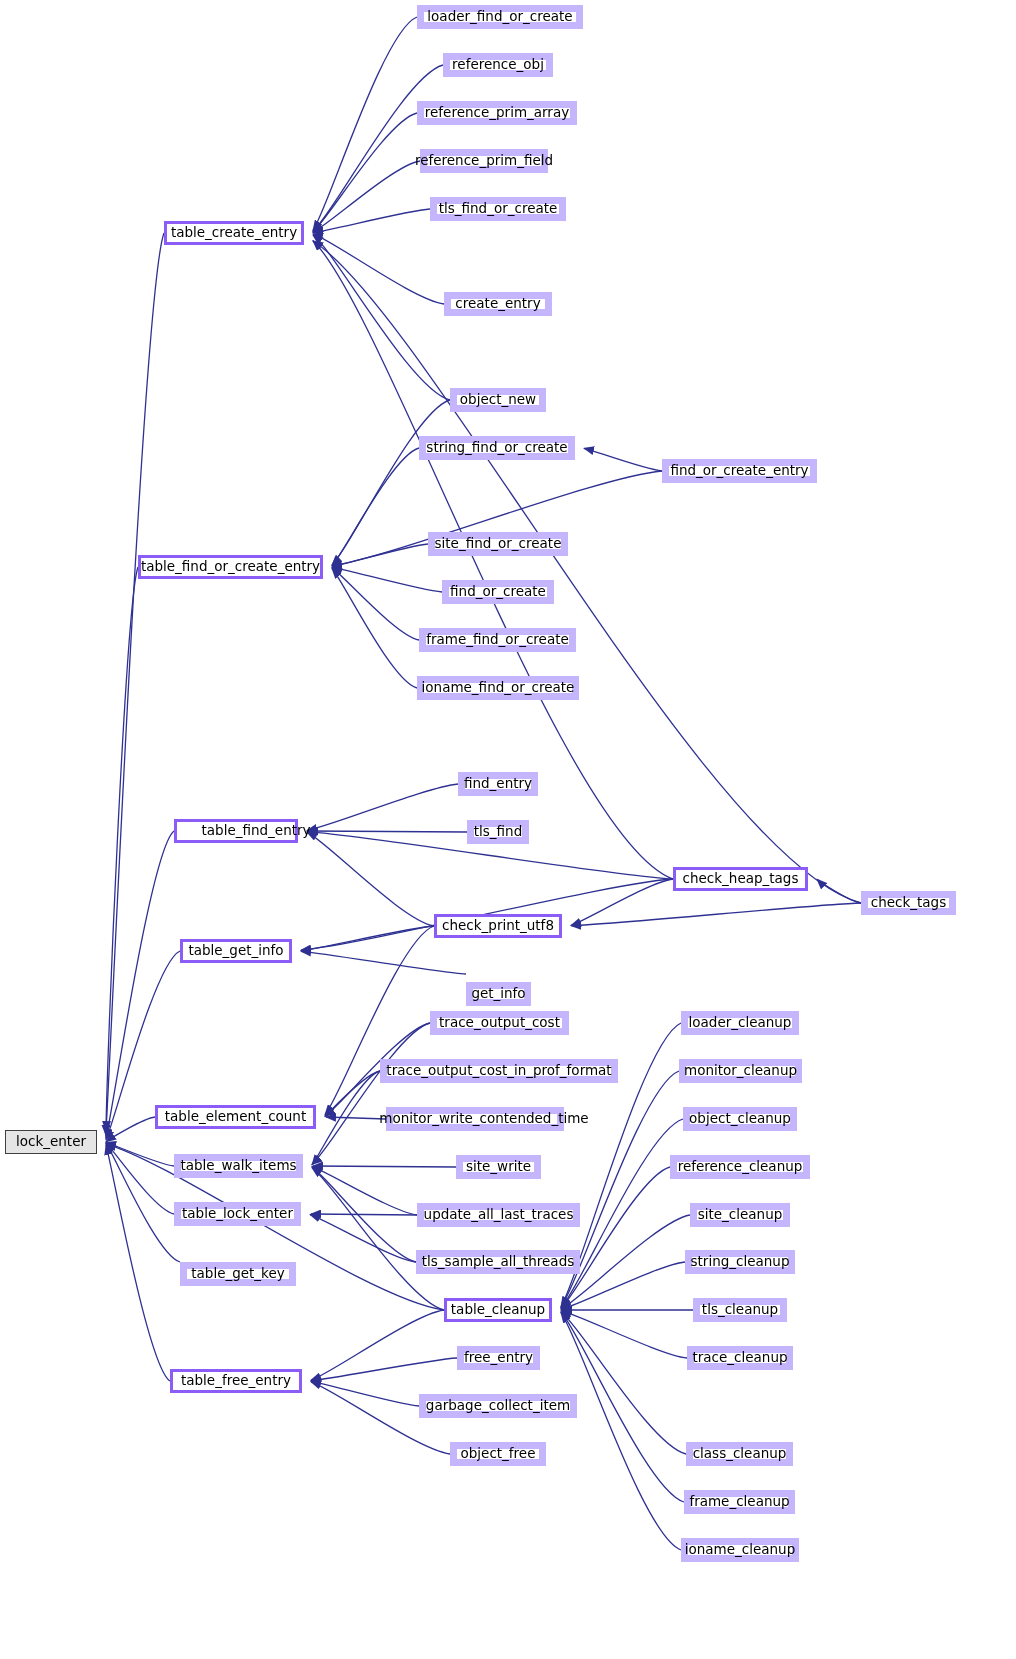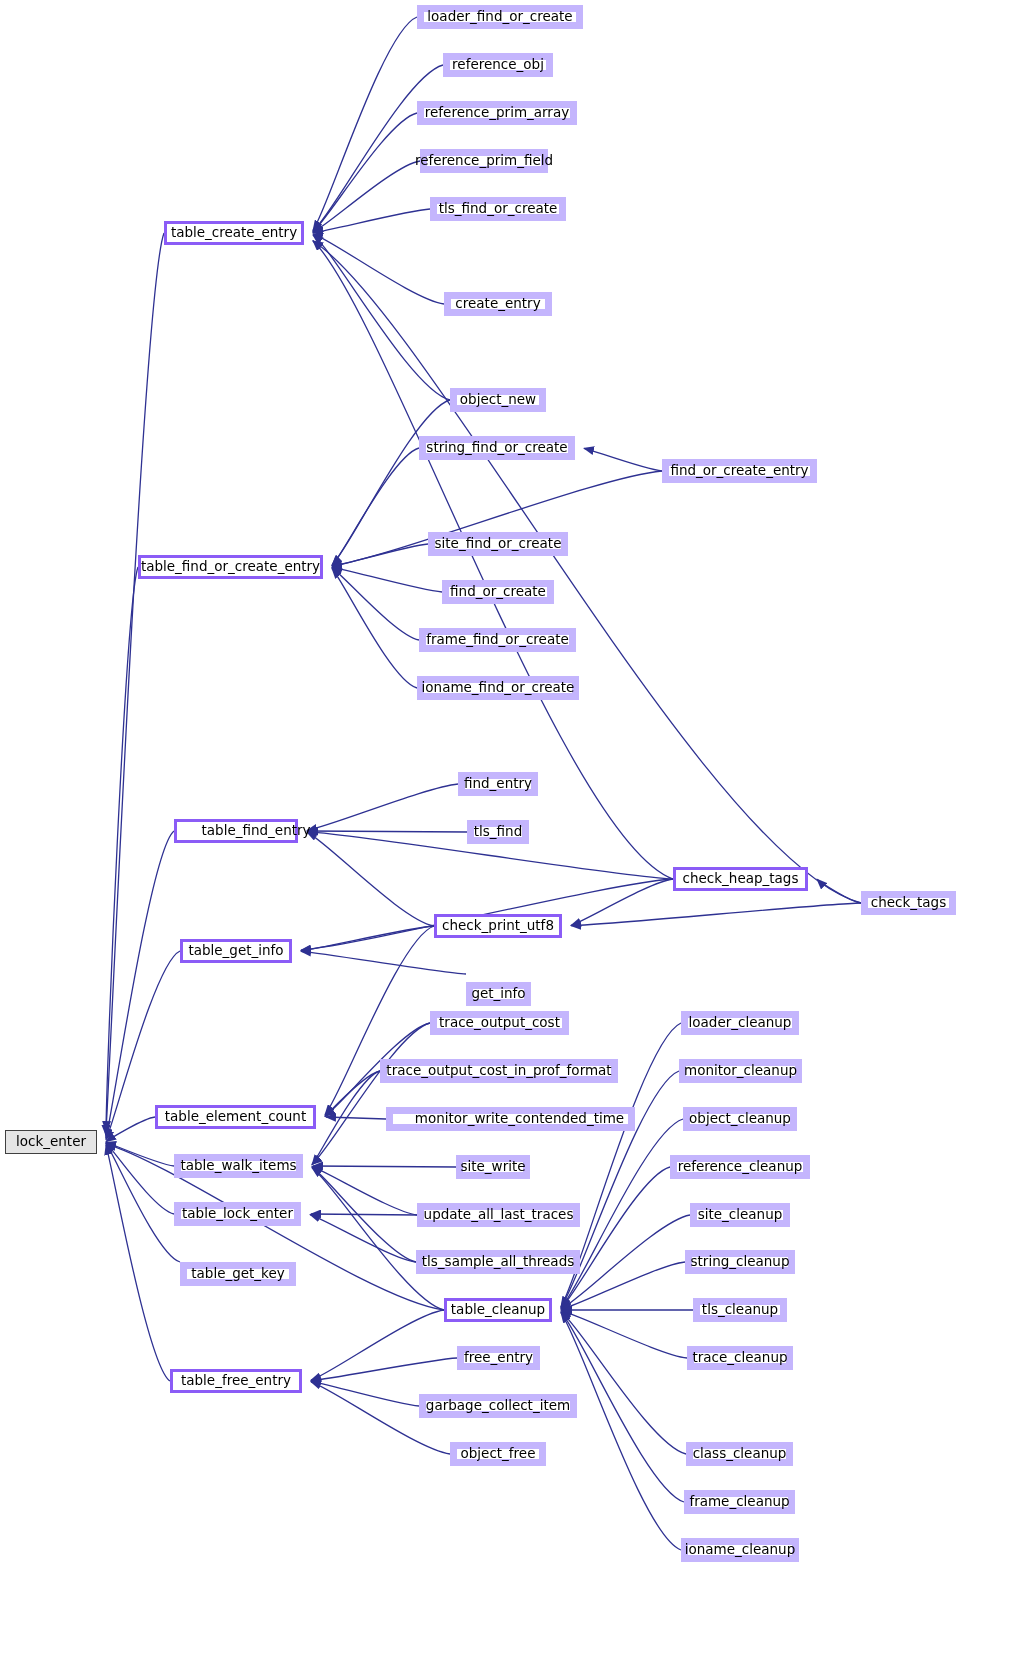--- a/index.html
+++ b/index.html
@@ -189,39 +189,39 @@
       </div>
       <div class="node" style="left: 681px; top: 1011px; width: 118px;">
         <span>loader_cleanup</span>
       </div>
       <div class="node" style="left: 380px; top: 1059px; width: 238px;">
         <span>trace_output_cost_in_prof_format</span>
       </div>
       <div class="node" style="left: 679px; top: 1059px; width: 123px;">
         <span>monitor_cleanup</span>
       </div>
-      <div class="node" style="left: 386px; top: 1107px; width: 249px; padding-left: 18px;">
+      <div class="node" style="left: 386px; top: 1107px; width: 178px; padding-left: 18px;">
         <span>monitor_write_contended_time</span>
       </div>
       <div class="node" style="left: 683px; top: 1107px; width: 114px;">
         <span>object_cleanup</span>
       </div>
       <div class="node key" style="left: 155px; top: 1105px; width: 161px;">
         <span>table_element_count</span>
       </div>
       <div class="node current" style="left: 5px; top: 1130px; width: 92px;">
         <span>lock_enter</span>
       </div>
       <div class="node" style="left: 670px; top: 1155px; width: 140px;">
         <span>reference_cleanup</span>
       </div>
       <div class="node" style="left: 174px; top: 1154px; width: 129px;">
         <span>table_walk_items</span>
       </div>
-      <div class="node" style="left: 456px; top: 1155px; width: 74px;">
+      <div class="node" style="left: 456px; top: 1155px; width: 85px;">
         <span>site_write</span>
       </div>
       <div class="node" style="left: 174px; top: 1202px; width: 127px;">
         <span>table_lock_enter</span>
       </div>
       <div class="node" style="left: 417px; top: 1203px; width: 163px;">
         <span>update_all_last_traces</span>
       </div>
       <div class="node" style="left: 690px; top: 1203px; width: 100px;">
         <span>site_cleanup</span>

